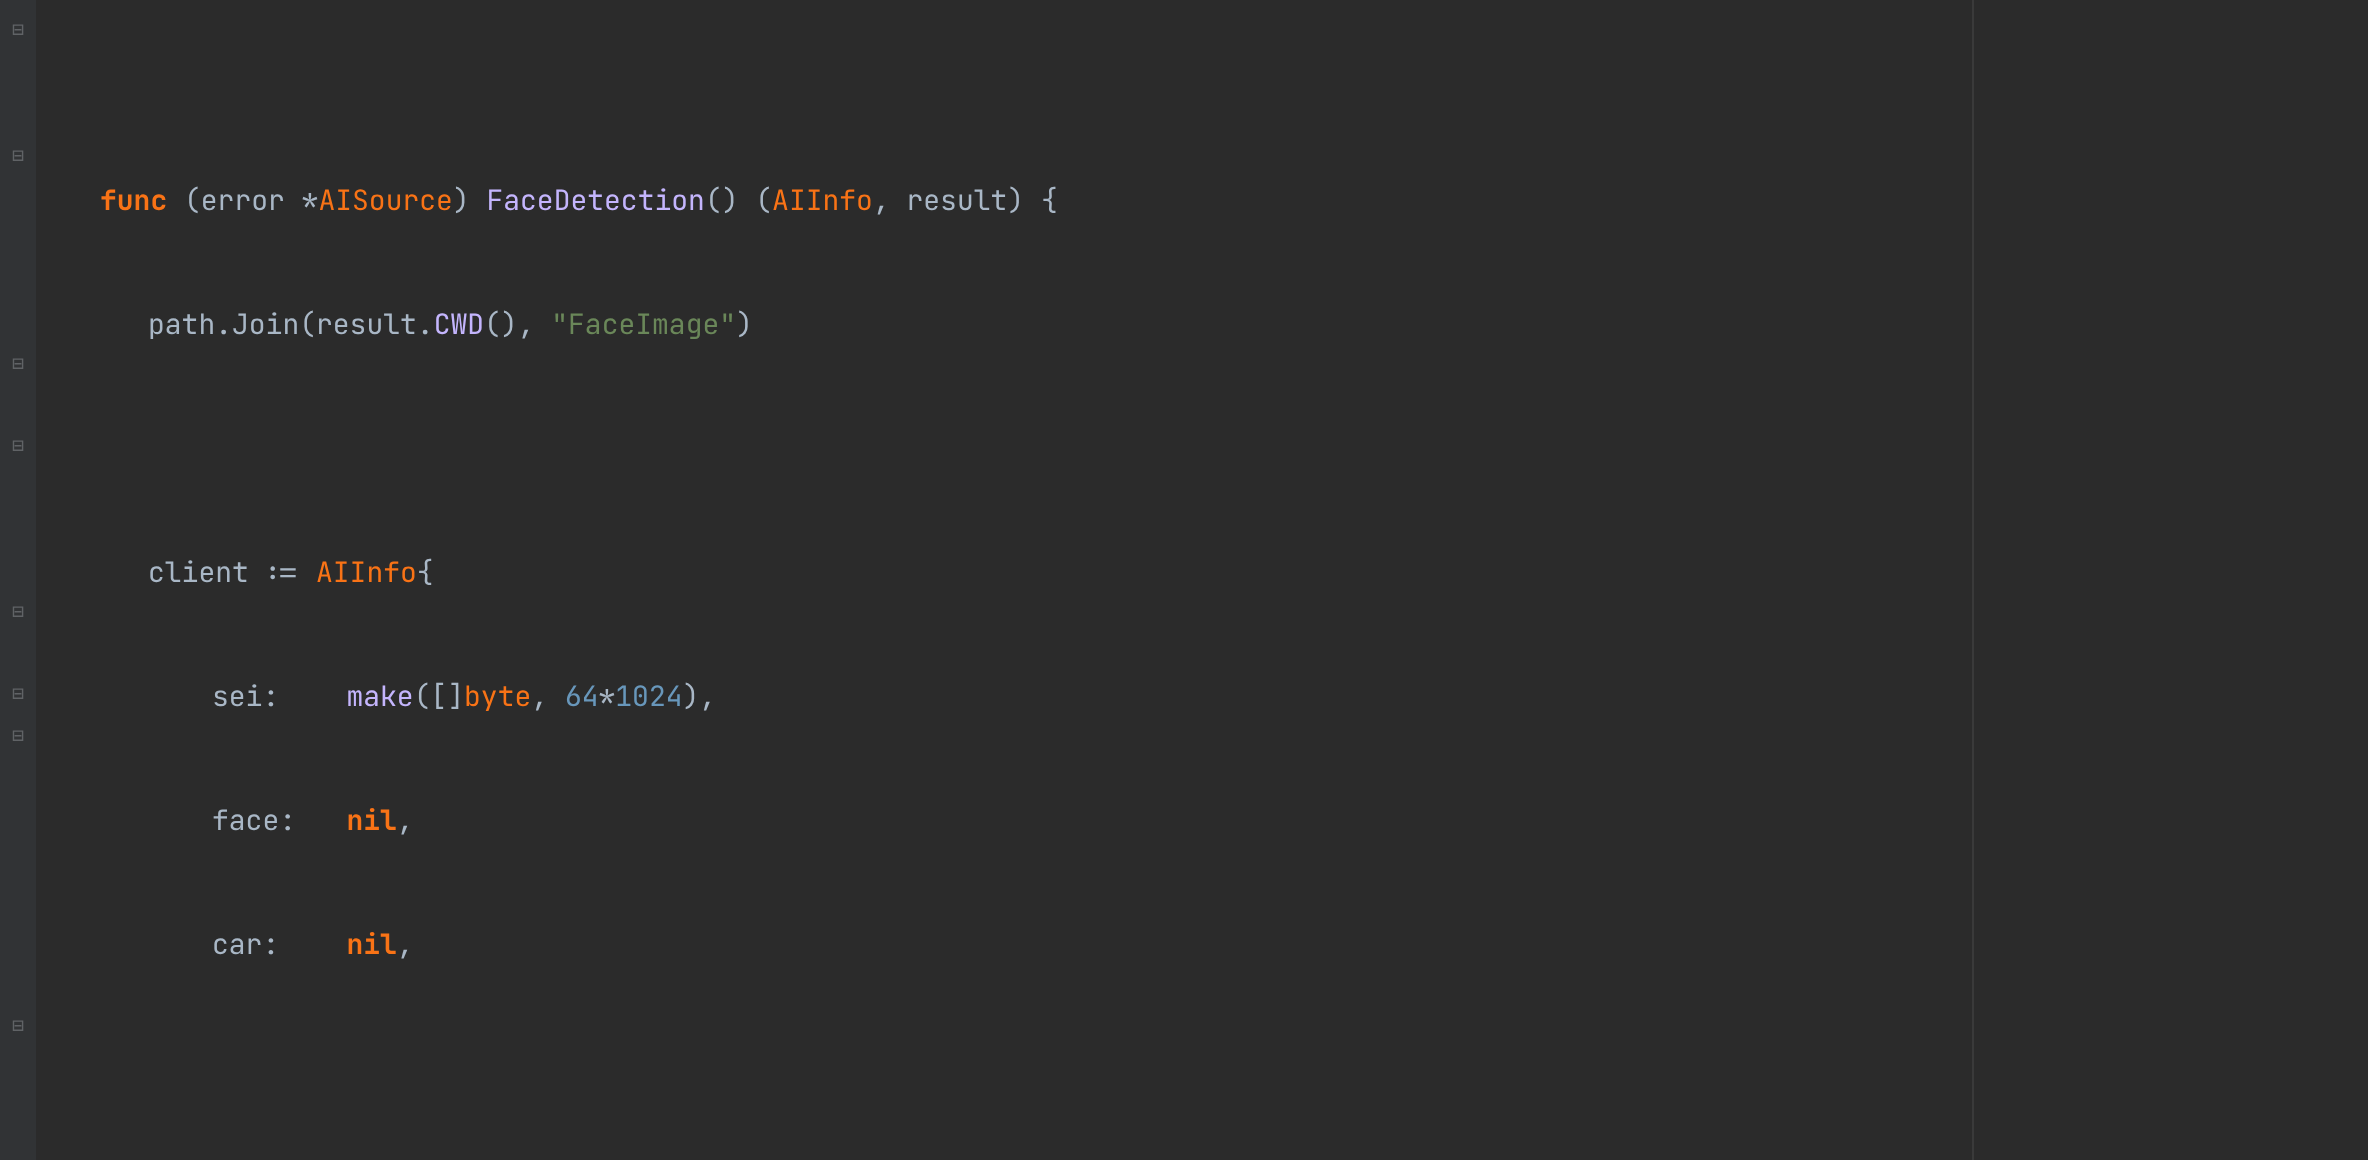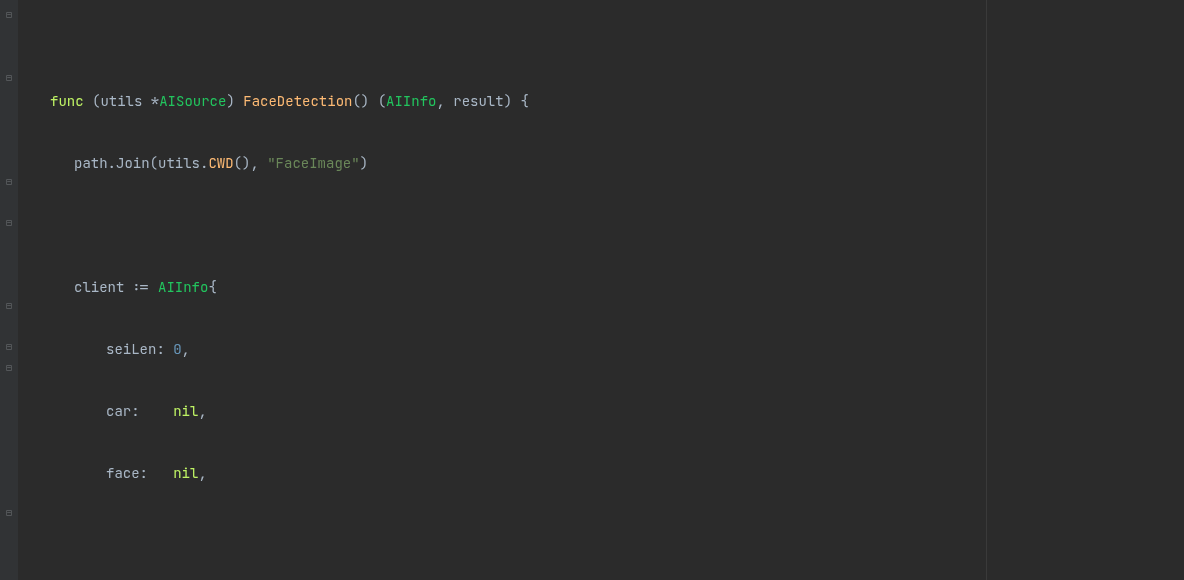--- a/index.html
+++ b/index.html
@@ -4,23 +4,23 @@
 <style>
   * { margin:0; padding:0; box-sizing:border-box; }
   html,body { width:1184px; height:580px; background:#2b2b2b; font-family:"JetBrains Mono","Consolas","Menlo",monospace; font-size:14px; overflow:hidden; }
   .editor { display:flex; height:100%; }
   .gutter { width:18px; background:#313335; flex:0 0 18px; position:relative; }
   .fold { position:absolute; left:4px; width:10px; height:10px; color:#606366; font-size:10px; line-height:10px; text-align:center; }
   .code { flex:1; padding:8px 0 0 4px; line-height:20.7px; white-space:pre; color:#a9b7c6; position:relative; }
   .line { height:20.7px; padding-left:28px; }
   .indent1 { padding-left:52px; }
   .indent2 { padding-left:84px; }
-  .kw { color:#bef264; }
-  .typ { color:#22c55e; }
-  .fn { color:#fdba74; }
+  .kw { color:#f97316;font-weight:bold; }
+  .typ { color:#f97316; }
+  .fn { color:#c4b5fd; }
   .str { color:#6a8759; }
   .num { color:#6897bb; }
   .vline { position:absolute; top:0; bottom:0; left:968px; width:1px; background:#3a3a3a; }
 </style>
 </head>
 <body>
 
 <div class="editor">
   <div class="gutter">
     <div class="fold" style="top:10px">⊟</div>
@@ -28,27 +28,27 @@
     <div class="fold" style="top:177px">⊟</div>
     <div class="fold" style="top:218px">⊟</div>
     <div class="fold" style="top:301px">⊟</div>
     <div class="fold" style="top:342px">⊟</div>
     <div class="fold" style="top:363px">⊟</div>
     <div class="fold" style="top:508px">⊟</div>
   </div>
   <div class="code">
     <div class="vline"></div>
 
-    <div class="line"><span class="kw">func</span><span> (utils *</span><span class="typ">AISource</span><span>) </span><span class="fn">FaceDetection</span><span>() (</span><span class="typ">AIInfo</span><span>, result) {</span></div>
-    <div class="line indent1"><span>path.Join(utils.</span><span class="fn">CWD</span><span>(), </span><span class="str">"FaceImage"</span><span>)</span></div>
+    <div class="line"><span class="kw">func</span><span> (error *</span><span class="typ">AISource</span><span>) </span><span class="fn">FaceDetection</span><span>() (</span><span class="typ">AIInfo</span><span>, result) {</span></div>
+    <div class="line indent1"><span>path.Join(result.</span><span class="fn">CWD</span><span>(), </span><span class="str">"FaceImage"</span><span>)</span></div>
     <div class="line"></div>
     <div class="line indent1"><span>client := </span><span class="typ">AIInfo</span><span>{</span></div>
-    <div class="line indent2"><span>seiLen: </span><span class="num">0</span><span>,</span></div>
+    <div class="line indent2"><span>sei:    </span><span class="fn">make</span><span>([]</span><span class="typ">byte</span><span>, </span><span class="num">64</span><span>*</span><span class="num">1024</span><span>),</span></div>
+    <div class="line indent2"><span>face:   </span><span class="kw">nil</span><span>,</span></div>
     <div class="line indent2"><span>car:    </span><span class="kw">nil</span><span>,</span></div>
-    <div class="line indent2"><span>face:   </span><span class="kw">nil</span><span>,</span></div>
     
     
     
     
     
     
     
     
     
     

